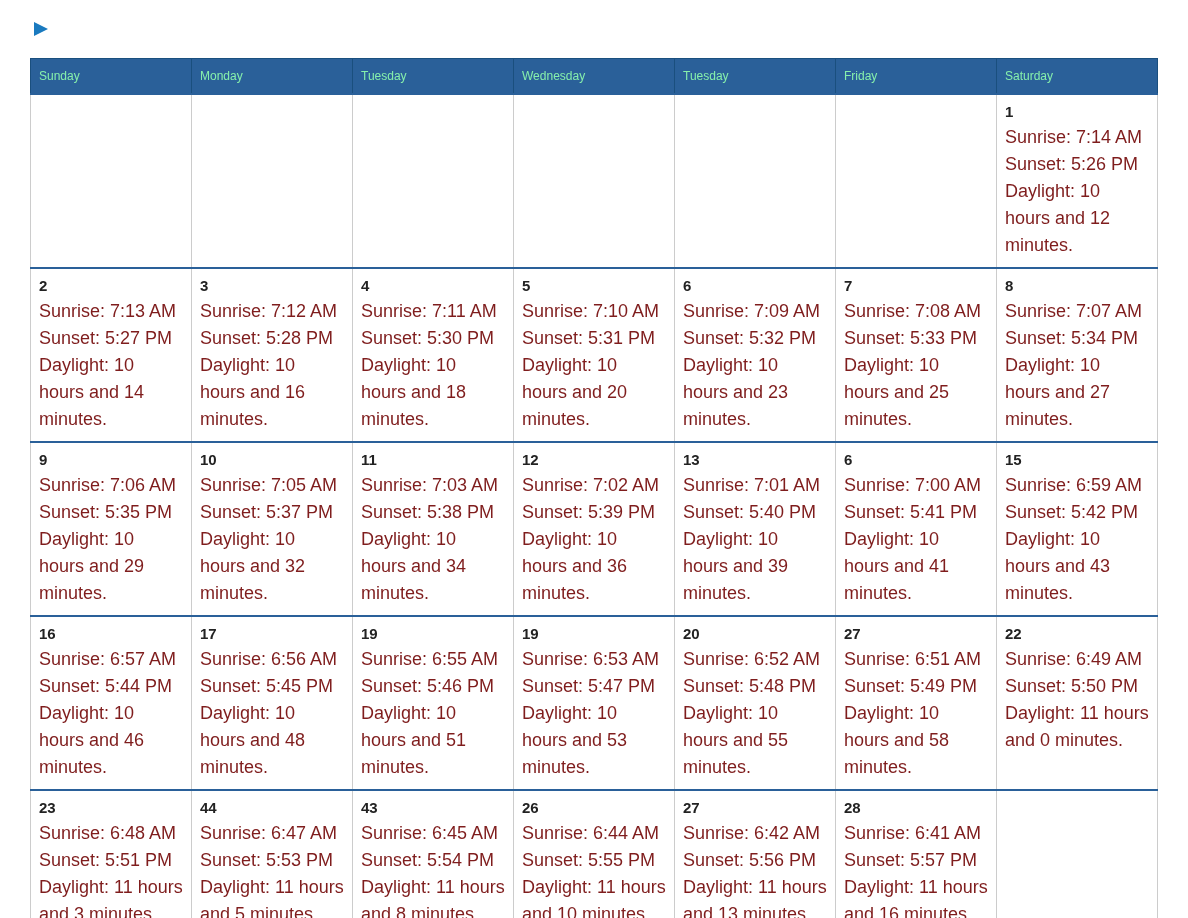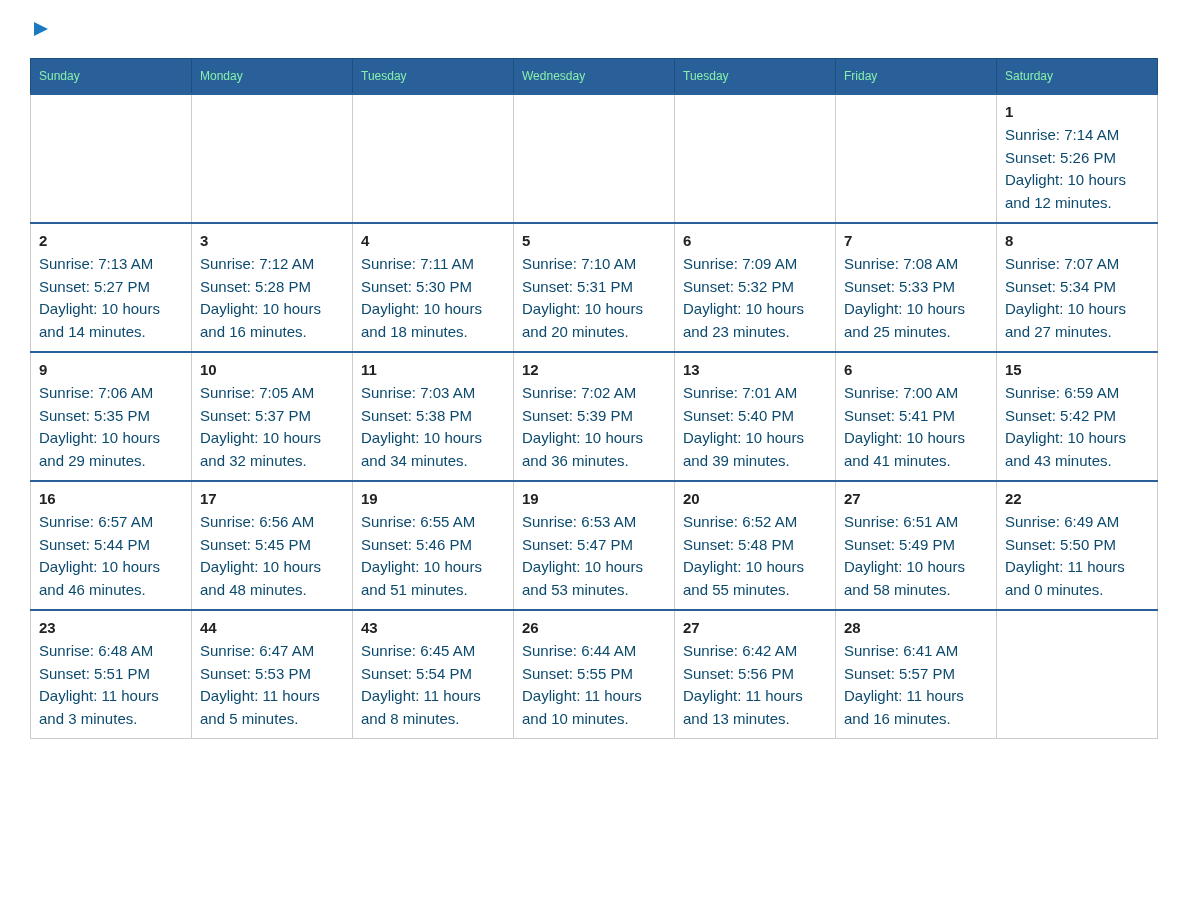--- a/index.html
+++ b/index.html
@@ -65,22 +65,22 @@
     .calendar tr td {
       border-top: 2px solid #2a6099;
     }
     .day-number {
       font-size: 15px;
       font-weight: bold;
       color: #222;
       margin-bottom: 4px;
     }
     .day-info {
-      font-size: 15px;
-      color: #0c4a6e;
+      font-size: 18px;
+      color: #7f1d1d;
       line-height: 1.5;
     }
     .empty-cell {
       background: #f5f5f5;
     }
     .logo-wrapper {
       display: flex;
       flex-direction: row;
       align-items: center;
       gap: 0px;

